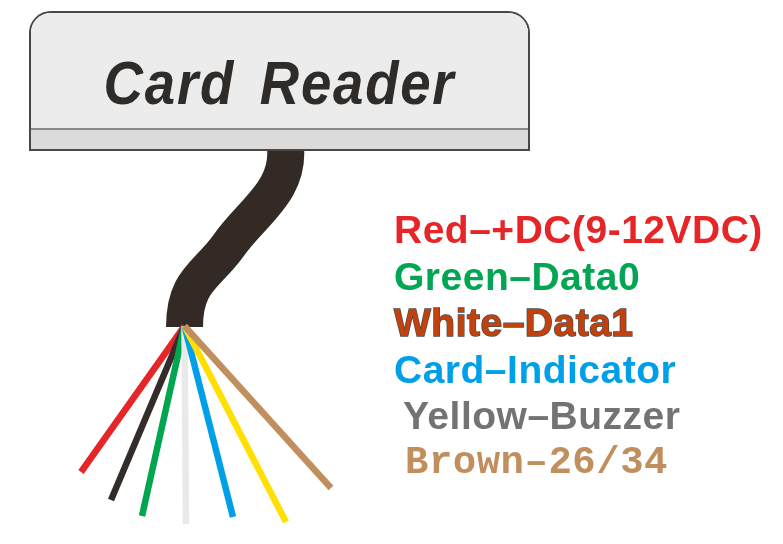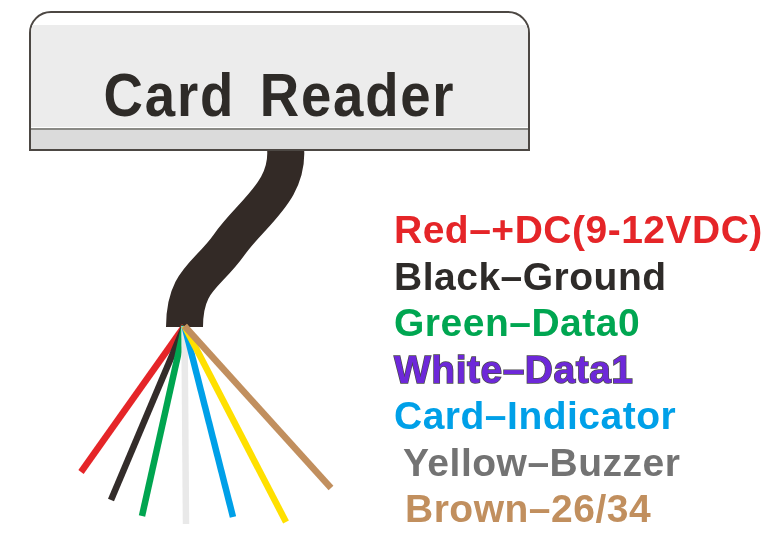--- a/index.html
+++ b/index.html
@@ -29,23 +29,24 @@
     top: 11px;
     width: 497px;
     height: 136px;
     border: 2px solid #4C4743;
     border-radius: 22px 22px 0 0;
     overflow: hidden;
   }
   .reader-face {
     position: absolute;
     left: 0;
-    top: 12px;
+    top: 0;
     width: 100%;
-    height: 102px;
+    height: 117px;
+    font-style: italic;
   }
   .reader-title {
     position: absolute;
     left: 0;
     right: 0;
     top: 34px;
     text-align: center;
     font-size: 62px;
     font-weight: bold;
     letter-spacing: 2px;
@@ -71,21 +72,21 @@
   }
   .legend-line {
     height: 46.5px;
     line-height: 46.5px;
     font-size: 39px;
     font-weight: bold;
     white-space: nowrap;
     letter-spacing: 0.5px;
   }
   .legend-line.indent-sm { padding-left: 9px; }
-  .legend-line.indent-md { padding-left: 11px; }
+  .legend-line.indent-md { padding-left: 11px; font-family: Liberation Mono, monospace; }
   .legend-line.outlined {
     -webkit-text-stroke-width: 1.4px;
     paint-order: stroke fill;
   }
 </style>
 </head>
 <body>
 
 <div class="stage">
 
@@ -104,21 +105,20 @@
 
   <div class="reader-box" style="border-color: rgb(76, 71, 67);">
     <div class="reader-face" style="background-color: rgb(236, 236, 236);">
       <div class="reader-title" style="color: rgb(46, 43, 40);">Card Reader</div>
     </div>
     <div class="reader-slot" style="background-color: rgb(219, 219, 219);"></div>
   </div>
 
   <div class="legend">
     <div class="legend-line" style="color: rgb(229, 37, 40);">Red–+DC(9-12VDC)</div>
-    <div class="legend-line" style="color: rgb(46, 43, 41);">Black–Ground</div>
     <div class="legend-line" style="color: rgb(0, 166, 81);">Green–Data0</div>
-    <div class="legend-line outlined" style="color: #6d28d9; -webkit-text-stroke-color: rgb(74, 74, 74);">White–Data1</div>
+    <div class="legend-line outlined" style="color: #c2410c; -webkit-text-stroke-color: rgb(74, 74, 74);">White–Data1</div>
     <div class="legend-line" style="color: rgb(0, 160, 232);">Card–Indicator</div>
     <div class="legend-line indent-sm" style="color: #737373;">Yellow–Buzzer</div>
     <div class="legend-line indent-md" style="color: rgb(193, 143, 94);">Brown–26/34</div>
   </div>
 
 </div>
 
 </body></html>

